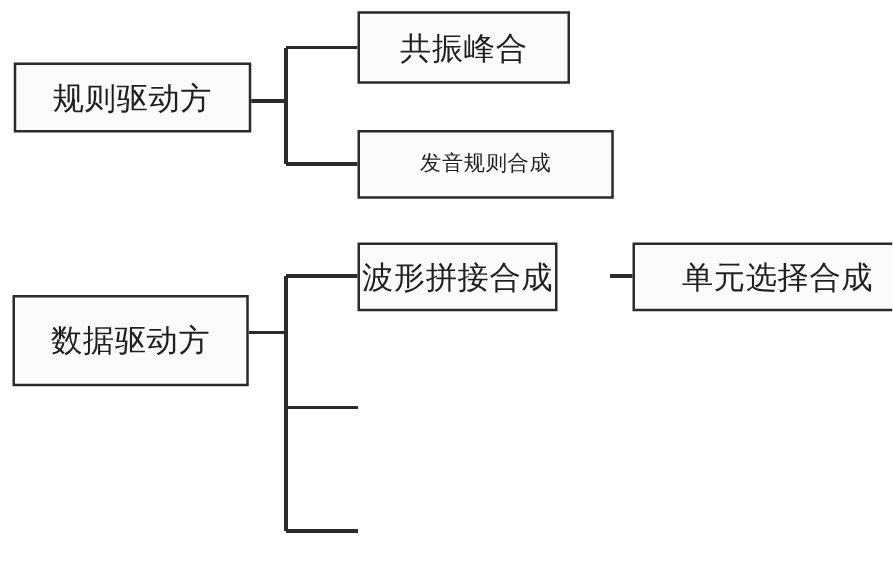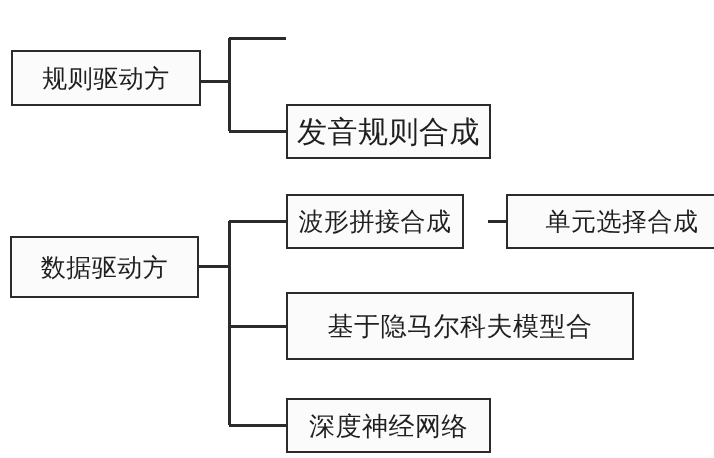--- a/index.html
+++ b/index.html
@@ -36,24 +36,24 @@
     white-space: nowrap;
     line-height: 1;
     z-index: 2;
   }
   .node-label {
     display: block;
   }
   
   #node-rule-driven      { left: 11px;  top: 50px;  width: 190px; height: 56px;  font-size: 25px; }
   #node-formant          { left: 286px; top: 9px;   width: 170px; height: 58px;  font-size: 25px; }
-  #node-pronun-rule      { left: 286px; top: 104px; width: 205px; height: 55px;  font-size: 30px; }
+  #node-pronun-rule      { left: 286px; top: 104px; width: 205px; height: 55px;  font-size: 17px; }
   
-  #node-data-driven      { left: 10px;  top: 236px; width: 189px; height: 62px;  font-size: 25px; }
-  #node-wave-concat      { left: 286px; top: 194px; width: 178px; height: 55px;  font-size: 25px; }
+  #node-data-driven      { left: 10px;  top: 236px; width: 189px; height: 73px;  font-size: 25px; }
+  #node-wave-concat      { left: 286px; top: 194px; width: 160px; height: 55px;  font-size: 25px; }
   #node-unit-select      { left: 506px; top: 194px; width: 232px; height: 55px;  font-size: 25px; }
   #node-hmm              { left: 286px; top: 292px; width: 348px; height: 68px;  font-size: 26px; }
   #node-dnn              { left: 286px; top: 398px; width: 205px; height: 55px;  font-size: 26px; }
 </style>
 </head>
 <body>
 
 <div id="canvas">
 
   <svg class="connectors" viewBox="0 0 714 458" width="714" height="458" xmlns="http://www.w3.org/2000/svg">
@@ -78,38 +78,35 @@
       <path d="M229 425 L286 425"></path>
 
       <path d="M488 221 L506 221"></path>
     </g>
   </svg>
 
   <div class="node" id="node-rule-driven">
     <span class="node-label">规则驱动方</span>
   </div>
 
+  <div class="node" id="node-formant">
+    <span class="node-label">共振峰合</span>
+  </div>
 
   <div class="node" id="node-pronun-rule">
     <span class="node-label">发音规则合成</span>
   </div>
 
   <div class="node" id="node-data-driven">
     <span class="node-label">数据驱动方</span>
   </div>
 
   <div class="node" id="node-wave-concat">
     <span class="node-label">波形拼接合成</span>
   </div>
 
   <div class="node" id="node-unit-select">
     <span class="node-label">单元选择合成</span>
   </div>
 
-  <div class="node" id="node-hmm">
-    <span class="node-label">基于隐马尔科夫模型合</span>
-  </div>
 
-  <div class="node" id="node-dnn">
-    <span class="node-label">深度神经网络</span>
-  </div>
 
 </div>
 
 </body></html>

